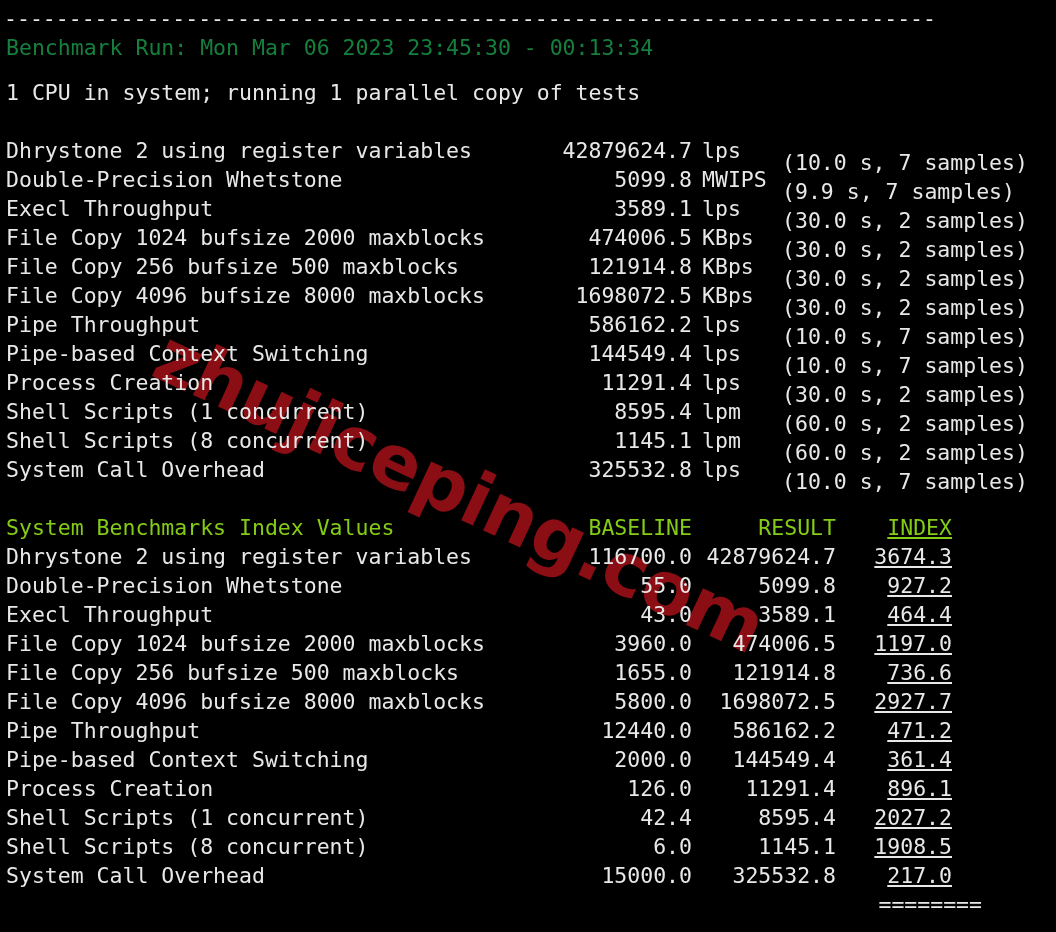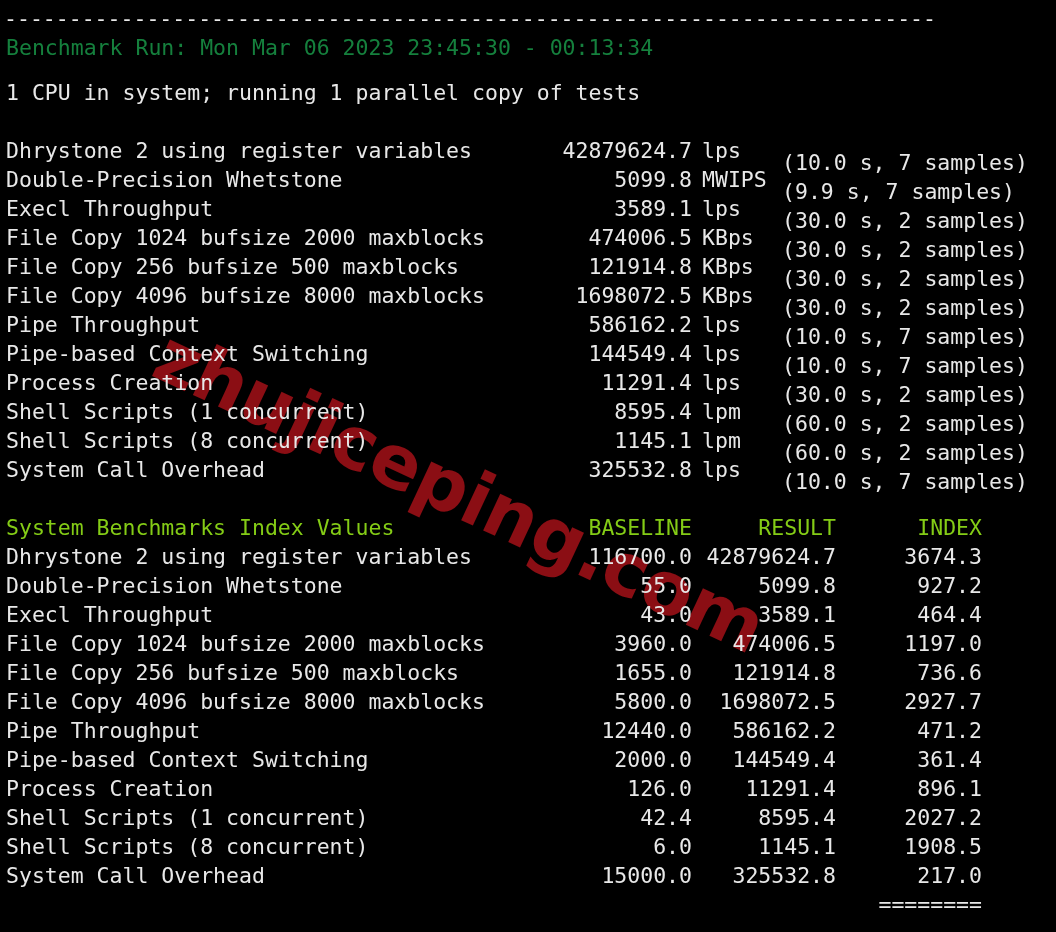--- a/index.html
+++ b/index.html
@@ -72,21 +72,21 @@
     height: 29px;
     line-height: 29px;
     white-space: pre;
   }
   .c-label  { left: 4px; text-align: left; }
   .c-base   { left: 320px; width: 370px; text-align: right; }
   .c-value  { left: 320px; width: 370px; text-align: right; }
   .c-unit   { left: 700px; text-align: left; }
   .c-sample { left: 780px; text-align: left; margin-top: 12px; }
   .c-result { left: 672px; width: 162px; text-align: right; }
-  .c-index  { left: 870px; width: 110px; text-align: right; }
+  .c-index  { left: 840px; width: 110px; text-align: right; text-decoration: underline; }
   .c-eq     { left: 870px; width: 110px; text-align: right; }
   .c-rule   { left: 2px; text-align: left; }
 </style>
 </head>
 <body style="background: rgb(0, 0, 0);">
 
 <div id="terminal" style="background: rgb(0, 0, 0);">
 
   <div id="watermark">
     <div class="wm-text" style="color: rgb(139, 14, 20);">zhujiceping.com</div>

